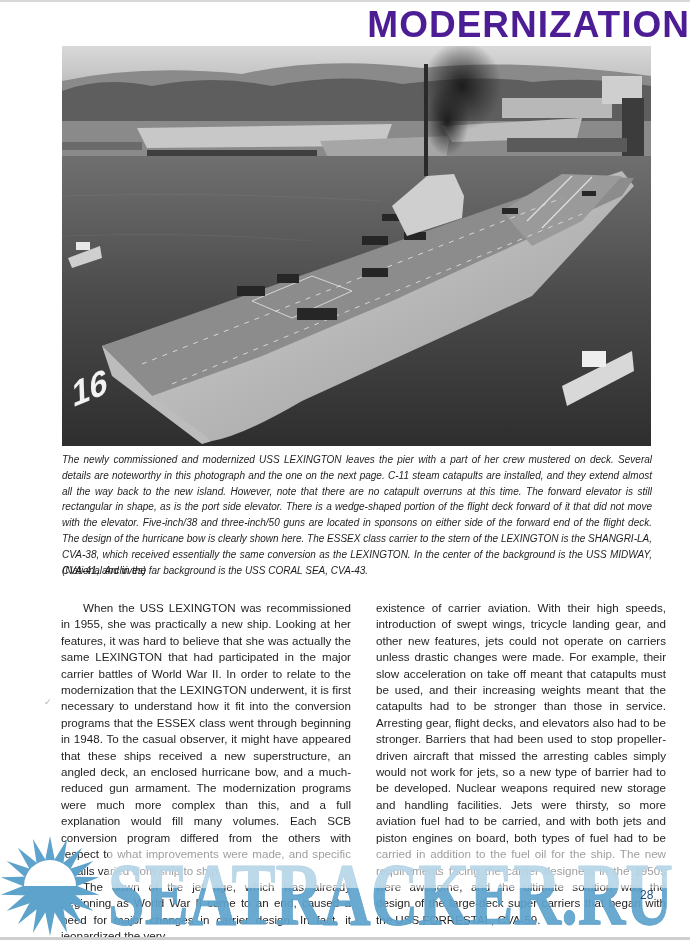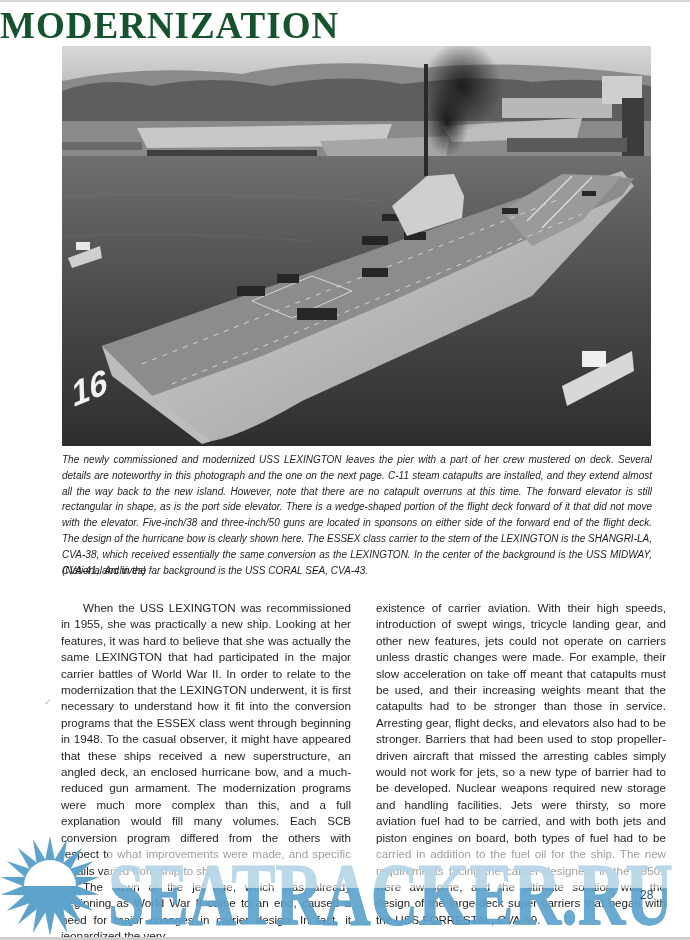--- a/index.html
+++ b/index.html
@@ -4,23 +4,23 @@
 <style>
   html, body { margin: 0; padding: 0; }
   body {
     width: 690px; height: 940px; position: relative; overflow: hidden;
     background: #ffffff; color: #1a1a1a;
     font-family: "Liberation Sans", sans-serif;
   }
   .top-rule { position: absolute; left: 0; top: 0; width: 690px; height: 2px; background: #d8d8d8; }
   .bottom-rule { position: absolute; left: 0; bottom: 0; width: 690px; height: 3px; background: #cfcfcf; }
   .title {
-    position: absolute; left: 0; top: 4px; width: 690px; text-align: left;
-    font-family: Liberation Serif, serif; font-weight: 700;
-    font-size: 37px; letter-spacing: 1px; color: #14532d;
+    position: absolute; left: 0; top: 4px; width: 690px; text-align: right;
+    font-family: Liberation Sans, sans-serif; font-weight: 700;
+    font-size: 37px; letter-spacing: 1px; color: #4c1d95;
   }
   .photo {
     position: absolute; left: 62px; top: 46px; width: 589px; height: 400px;
     background: #7a7a7a; overflow: hidden;
   }
   .photo svg { display: block; }
   .caption {
     position: absolute; left: 62px; top: 452px; width: 590px;
     font-family: "Liberation Sans", sans-serif; font-style: italic;
     font-size: 10px; line-height: 15.8px; color: #1e1e1e;

